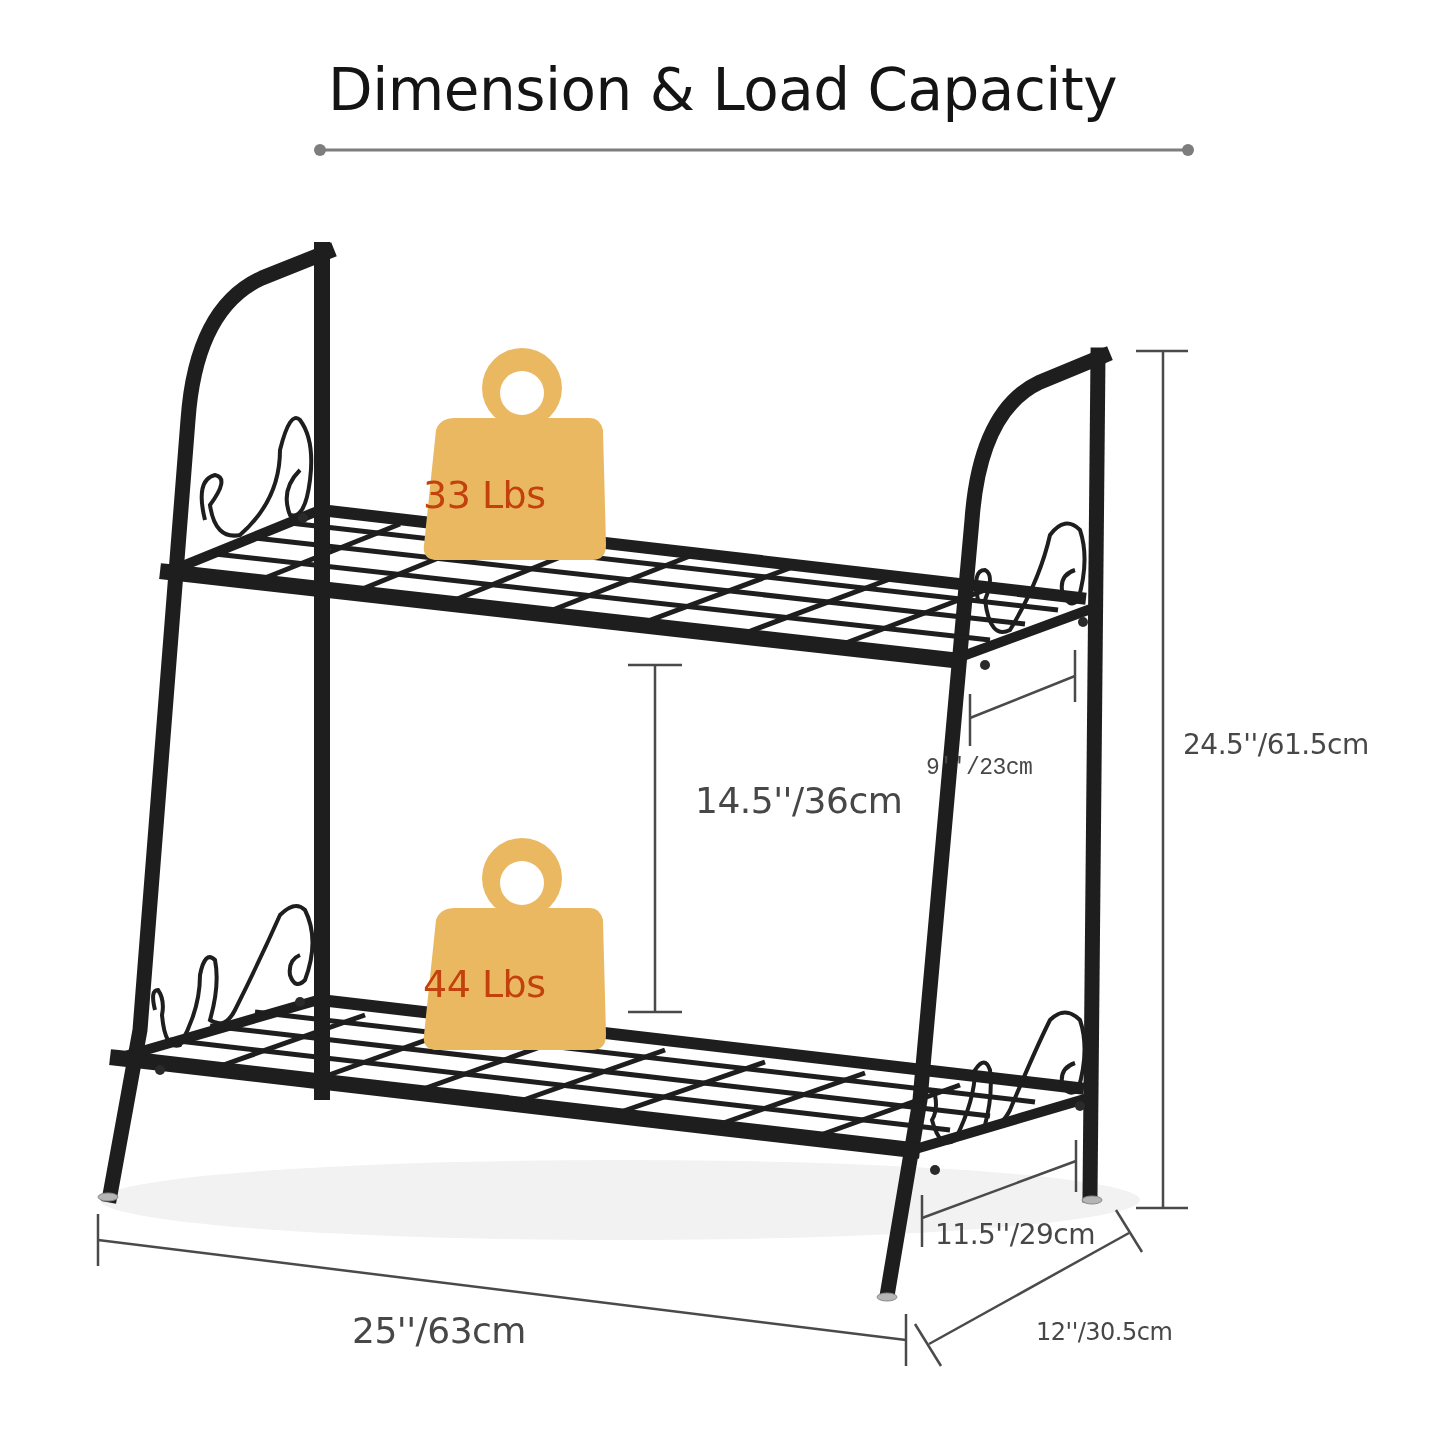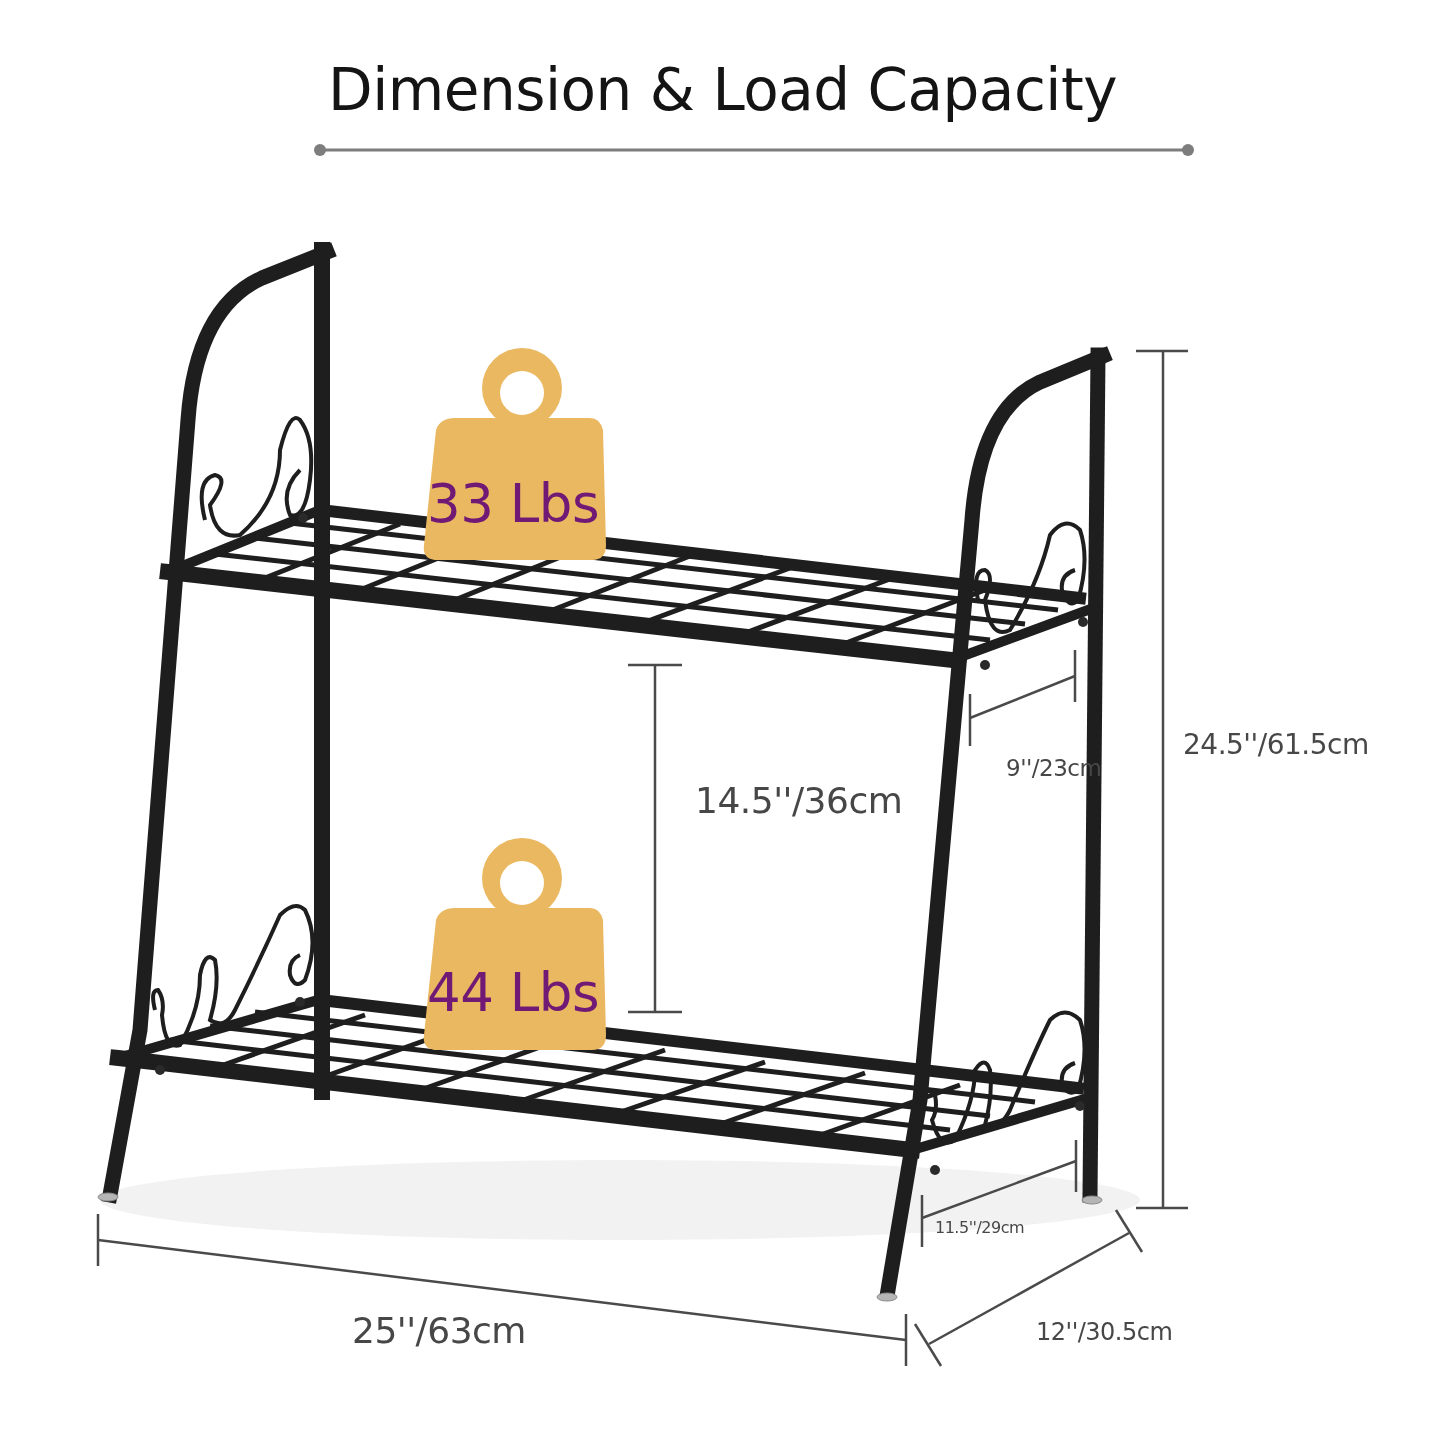--- a/index.html
+++ b/index.html
@@ -31,24 +31,23 @@
       top: 0;
     }
     .dim-label {
       position: absolute;
       color: #474747;
       white-space: nowrap;
       letter-spacing: -0.5px;
     }
     .weight-label {
       position: absolute;
-      color: #701a75;
-      font-size: 53px;
+      color: #c2410c;
+      font-size: 38px;
       white-space: nowrap;
-      text-align: center;
       width: 180px;
       letter-spacing: -0.5px;
     }
   </style>
 </head>
 <body>
 
 <div class="title">Dimension &amp; Load Capacity</div>
 
 <svg class="scene" width="1445" height="1445" viewBox="0 0 1445 1445" xmlns="http://www.w3.org/2000/svg">
@@ -183,16 +182,16 @@
     <line x1="98" y1="1214" x2="98" y2="1266"></line>
     <line x1="906" y1="1314" x2="906" y2="1366"></line>
   </g>
 </svg>
 
 <div class="weight-label" style="left:423px; top:473px;">33 Lbs</div>
 <div class="weight-label" style="left:423px; top:962px;">44 Lbs</div>
 
 <div class="dim-label" style="left:1183px; top:728px; font-size:28px;">24.5''/61.5cm</div>
 <div class="dim-label" style="left:695px; top:780px; font-size:36px;">14.5''/36cm</div>
-<div class="dim-label" style="left:1006px; top:755px; font-size:23px;">9''/23cm</div>
-<div class="dim-label" style="left:935px; top:1218px; font-size:16px;">11.5''/29cm</div>
+<div class="dim-label" style="left:926px; top:755px; font-size:23px;font-family:Liberation Mono, monospace;">9''/23cm</div>
+<div class="dim-label" style="left:935px; top:1218px; font-size:28px;">11.5''/29cm</div>
 <div class="dim-label" style="left:1008px; top:1318px; font-size:24px;margin-left:28px;">12''/30.5cm</div>
 <div class="dim-label" style="left:352px; top:1310px; font-size:36px;">25''/63cm</div>
 
 </body></html>

